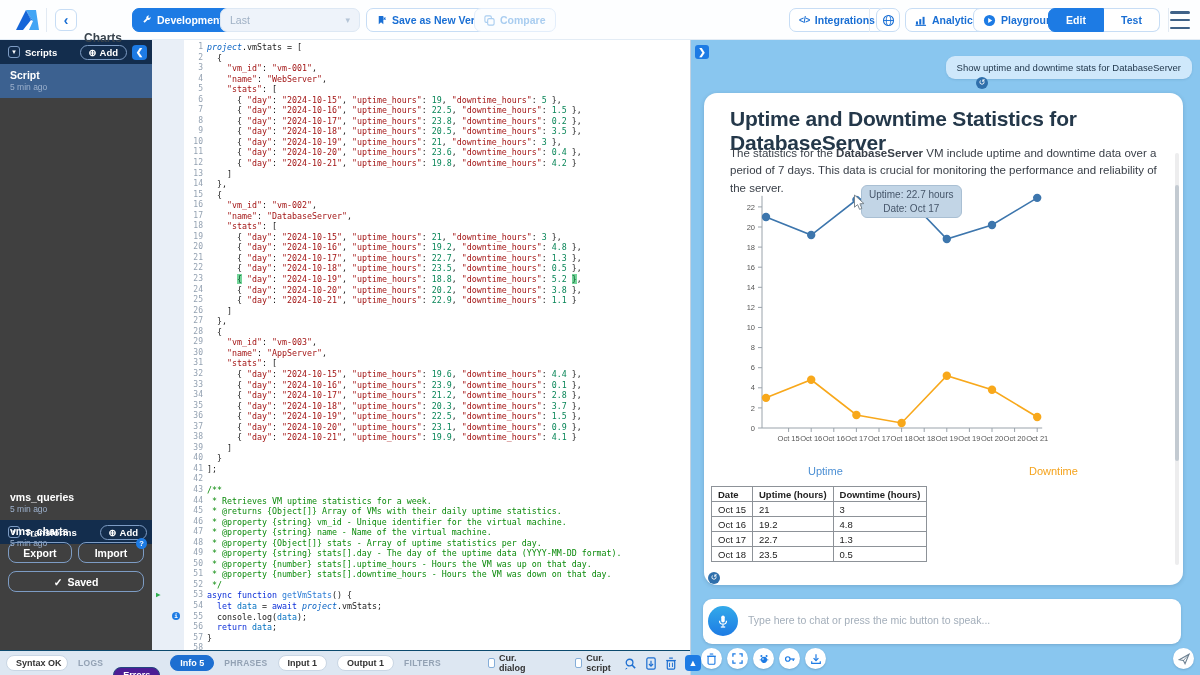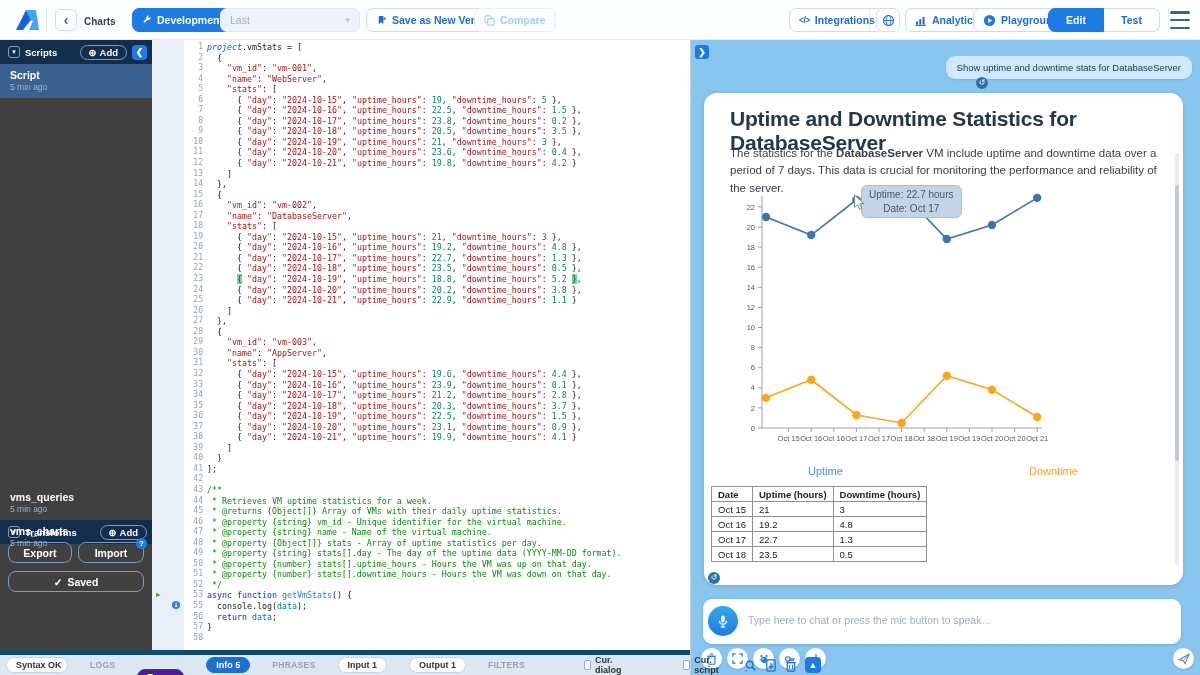--- a/index.html
+++ b/index.html
@@ -12,21 +12,21 @@
   #topbar { left:0; top:0; width:1200px; height:40px; background:#fdfeff; border-bottom:1px solid #e3ecf5; z-index:5; }
   .tb-divider { top:8px; width:1px; height:24px; background:#e2eaf3; }
   .tb-btn { display:flex; align-items:center; gap:5px; height:24px; padding:0 9px; border-radius:7px; font-size:10.5px; font-weight:bold; color:#1a6fd4; background:#fff; border:1px solid #c7ddf5; top:8px; position:absolute; cursor:pointer; white-space:nowrap; }
   .tb-btn.primary { background:#1d7be4; color:#fff; border-color:#1d7be4; }
   .tb-btn.disabled { color:#a9cdf0; border-color:#e3eefb; background:#fbfdff; }
   .tb-btn.seg-on { background:#1d7be4; color:#fff; border:1px solid #1d7be4; border-radius:7px 0 0 7px; justify-content:center; }
   .tb-btn.seg-off { border-radius:0 7px 7px 0; border-left:none; justify-content:center; }
   .tb-select { display:flex; align-items:center; justify-content:space-between; height:24px; padding:0 9px; border-radius:7px; font-size:10.5px; color:#9fb0c4; background:#eef3fa; border:1px solid #dde8f4; top:8px; position:absolute; }
   .chev { font-size:9px; line-height:1; }
   #back-btn { left:55px; top:9px; width:22px; height:22px; border:1px solid #c7ddf5; border-radius:6px; background:#fff; color:#1a6fd4; font-size:14px; font-weight:bold; display:flex; align-items:center; justify-content:center; cursor:pointer; }
-  #page-label { left:84px; top:16px; font-size:10px; font-weight:bold; color:#39444e; }
+  #page-label { left:84px; top:31px; font-size:12px; font-weight:bold; color:#39444e; }
   #hamburger { right:10px; top:11px; width:20px; height:18px; display:flex; flex-direction:column; justify-content:space-between; cursor:pointer; }
   #hamburger div { height:2.5px; background:#3f6288; border-radius:2px; }
 
   
   #sidebar { left:0; top:40px; width:152px; height:610px; background:#404040; color:#fff; z-index:4; }
   .sb-header { position:relative; height:24px; background:#132d4d; display:flex; align-items:center; padding:0 5px 0 8px; gap:5px; }
   .sb-header .chevbox { width:12px; height:12px; border:1px solid #7d9cc4; border-radius:3px; font-size:7px; display:flex; align-items:center; justify-content:center; color:#fff; }
   .sb-header .sb-title { font-size:9.5px; font-weight:bold; flex:1; }
   .pill-add { display:flex; align-items:center; gap:3px; border:1px solid #7d9cc4; border-radius:10px; padding:1px 8px; font-size:9.5px; font-weight:bold; color:#fff; cursor:pointer; }
   #collapse-btn { width:15px; height:15px; background:#1d7be4; border-radius:4px; color:#fff; font-size:9px; font-weight:bold; display:flex; align-items:center; justify-content:center; cursor:pointer; }
@@ -46,21 +46,21 @@
   .cl .ln { width:23px; flex:0 0 23px; text-align:right; color:#93a1b1; font-size:8px; padding-right:4px; }
   .cl .cd { flex:1; color:#1b1b1b; }
   .tk-str{color:#a31515;} .tk-num{color:#098658;} .tk-kw{color:#0b2ed8;}
   .tk-com{color:#0a8a0a;} .tk-proj{color:#0b64c4; font-style:italic;}
   .tk-fn{color:#2b7cd6;} .tk-var{color:#0070c1;}
   .tk-bhl{background:#74d69a; color:#0b5a2e;}
   .mk-run { position:absolute; left:4px; top:0; color:#2faf4e; font-size:7.5px; }
   .mk-info { position:absolute; right:4px; top:0.5px; width:8px; height:8px; background:#1d7be4; color:#fff; border-radius:50%; font-size:6px; font-weight:bold; text-align:center; line-height:8px; }
 
   
-  #statusbar { left:0; top:650px; width:690px; height:25px; background:#dde7f2; border-top:5px solid #0c4a6e; display:flex; align-items:center; padding:0 6px; gap:22px; z-index:6; position:absolute; }
+  #statusbar { left:0; top:650px; width:690px; height:25px; background:#dde7f2; border-top:1px solid #0c4a6e; display:flex; align-items:center; padding:0 6px; gap:10px; z-index:6; position:absolute; }
   .st-pill { background:#fff; border:1px solid #c9d6e4; border-radius:9px; font-size:9px; font-weight:bold; color:#333; padding:2px 9px; white-space:nowrap; }
   .st-pill.navy { background:#4c1d95; color:#fff; border-color:#23477f;margin-top:24px; }
   .st-pill.blue { background:#1d6fd1; color:#fff; border-color:#1d6fd1; }
   .st-label { font-size:8.5px; font-weight:bold; color:#93a2b4; letter-spacing:0.3px; }
   .st-check { display:flex; align-items:center; gap:4px; font-size:9px; font-weight:bold; color:#333;margin-left:37px; }
   .st-check .box { width:10px; height:10px; border:1px solid #85aed9; border-radius:2px; background:#fff; }
   .st-icons { margin-left:auto; display:flex; align-items:center; gap:8px; }
   .st-ic { color:#1d6fd1; cursor:pointer; display:flex; }
   #editor-collapse { width:16px; height:16px; background:#1d7be4; border-radius:4px; color:#fff; font-size:9px; display:flex; align-items:center; justify-content:center; cursor:pointer; }
 
@@ -276,20 +276,21 @@
         <div class="cl"><span class="gut"></span><span class="ln">44</span><span class="cd"><span class="tk-com"> * Retrieves VM uptime statistics for a week.</span></span></div>
         <div class="cl"><span class="gut"></span><span class="ln">45</span><span class="cd"><span class="tk-com"> * @returns {Object[]} Array of VMs with their daily uptime statistics.</span></span></div>
         <div class="cl"><span class="gut"></span><span class="ln">46</span><span class="cd"><span class="tk-com"> * @property {string} vm_id - Unique identifier for the virtual machine.</span></span></div>
         <div class="cl"><span class="gut"></span><span class="ln">47</span><span class="cd"><span class="tk-com"> * @property {string} name - Name of the virtual machine.</span></span></div>
         <div class="cl"><span class="gut"></span><span class="ln">48</span><span class="cd"><span class="tk-com"> * @property {Object[]} stats - Array of uptime statistics per day.</span></span></div>
         <div class="cl"><span class="gut"></span><span class="ln">49</span><span class="cd"><span class="tk-com"> * @property {string} stats[].day - The day of the uptime data (YYYY-MM-DD format).</span></span></div>
         <div class="cl"><span class="gut"></span><span class="ln">50</span><span class="cd"><span class="tk-com"> * @property {number} stats[].uptime_hours - Hours the VM was up on that day.</span></span></div>
         <div class="cl"><span class="gut"></span><span class="ln">51</span><span class="cd"><span class="tk-com"> * @property {number} stats[].downtime_hours - Hours the VM was down on that day.</span></span></div>
         <div class="cl"><span class="gut"></span><span class="ln">52</span><span class="cd"><span class="tk-com"> */</span></span></div>
         <div class="cl"><span class="gut"><span class="mk-run">▶</span></span><span class="ln">53</span><span class="cd"><span class="tk-kw">async</span> <span class="tk-kw">function</span> <span class="tk-fn">getVmStats</span>() {</span></div>
+        <div class="cl"><span class="gut"></span><span class="ln">54</span><span class="cd">  <span class="tk-kw">let</span> <span class="tk-var">data</span> = <span class="tk-kw">await</span> <span class="tk-proj">project</span>.vmStats;</span></div>
         <div class="cl"><span class="gut"><span class="mk-info">i</span></span><span class="ln">55</span><span class="cd">  console.log(<span class="tk-var">data</span>);</span></div>
         <div class="cl"><span class="gut"></span><span class="ln">56</span><span class="cd">  <span class="tk-kw">return</span> <span class="tk-var">data</span>;</span></div>
         <div class="cl"><span class="gut"></span><span class="ln">57</span><span class="cd">}</span></div>
         <div class="cl"><span class="gut"></span><span class="ln">58</span><span class="cd"></span></div>
       </div>
   </div>
 
   <div id="statusbar">
     <span class="st-pill" style="min-width:62px;text-align:center">Syntax OK</span>
     <span class="st-label">LOGS</span>

